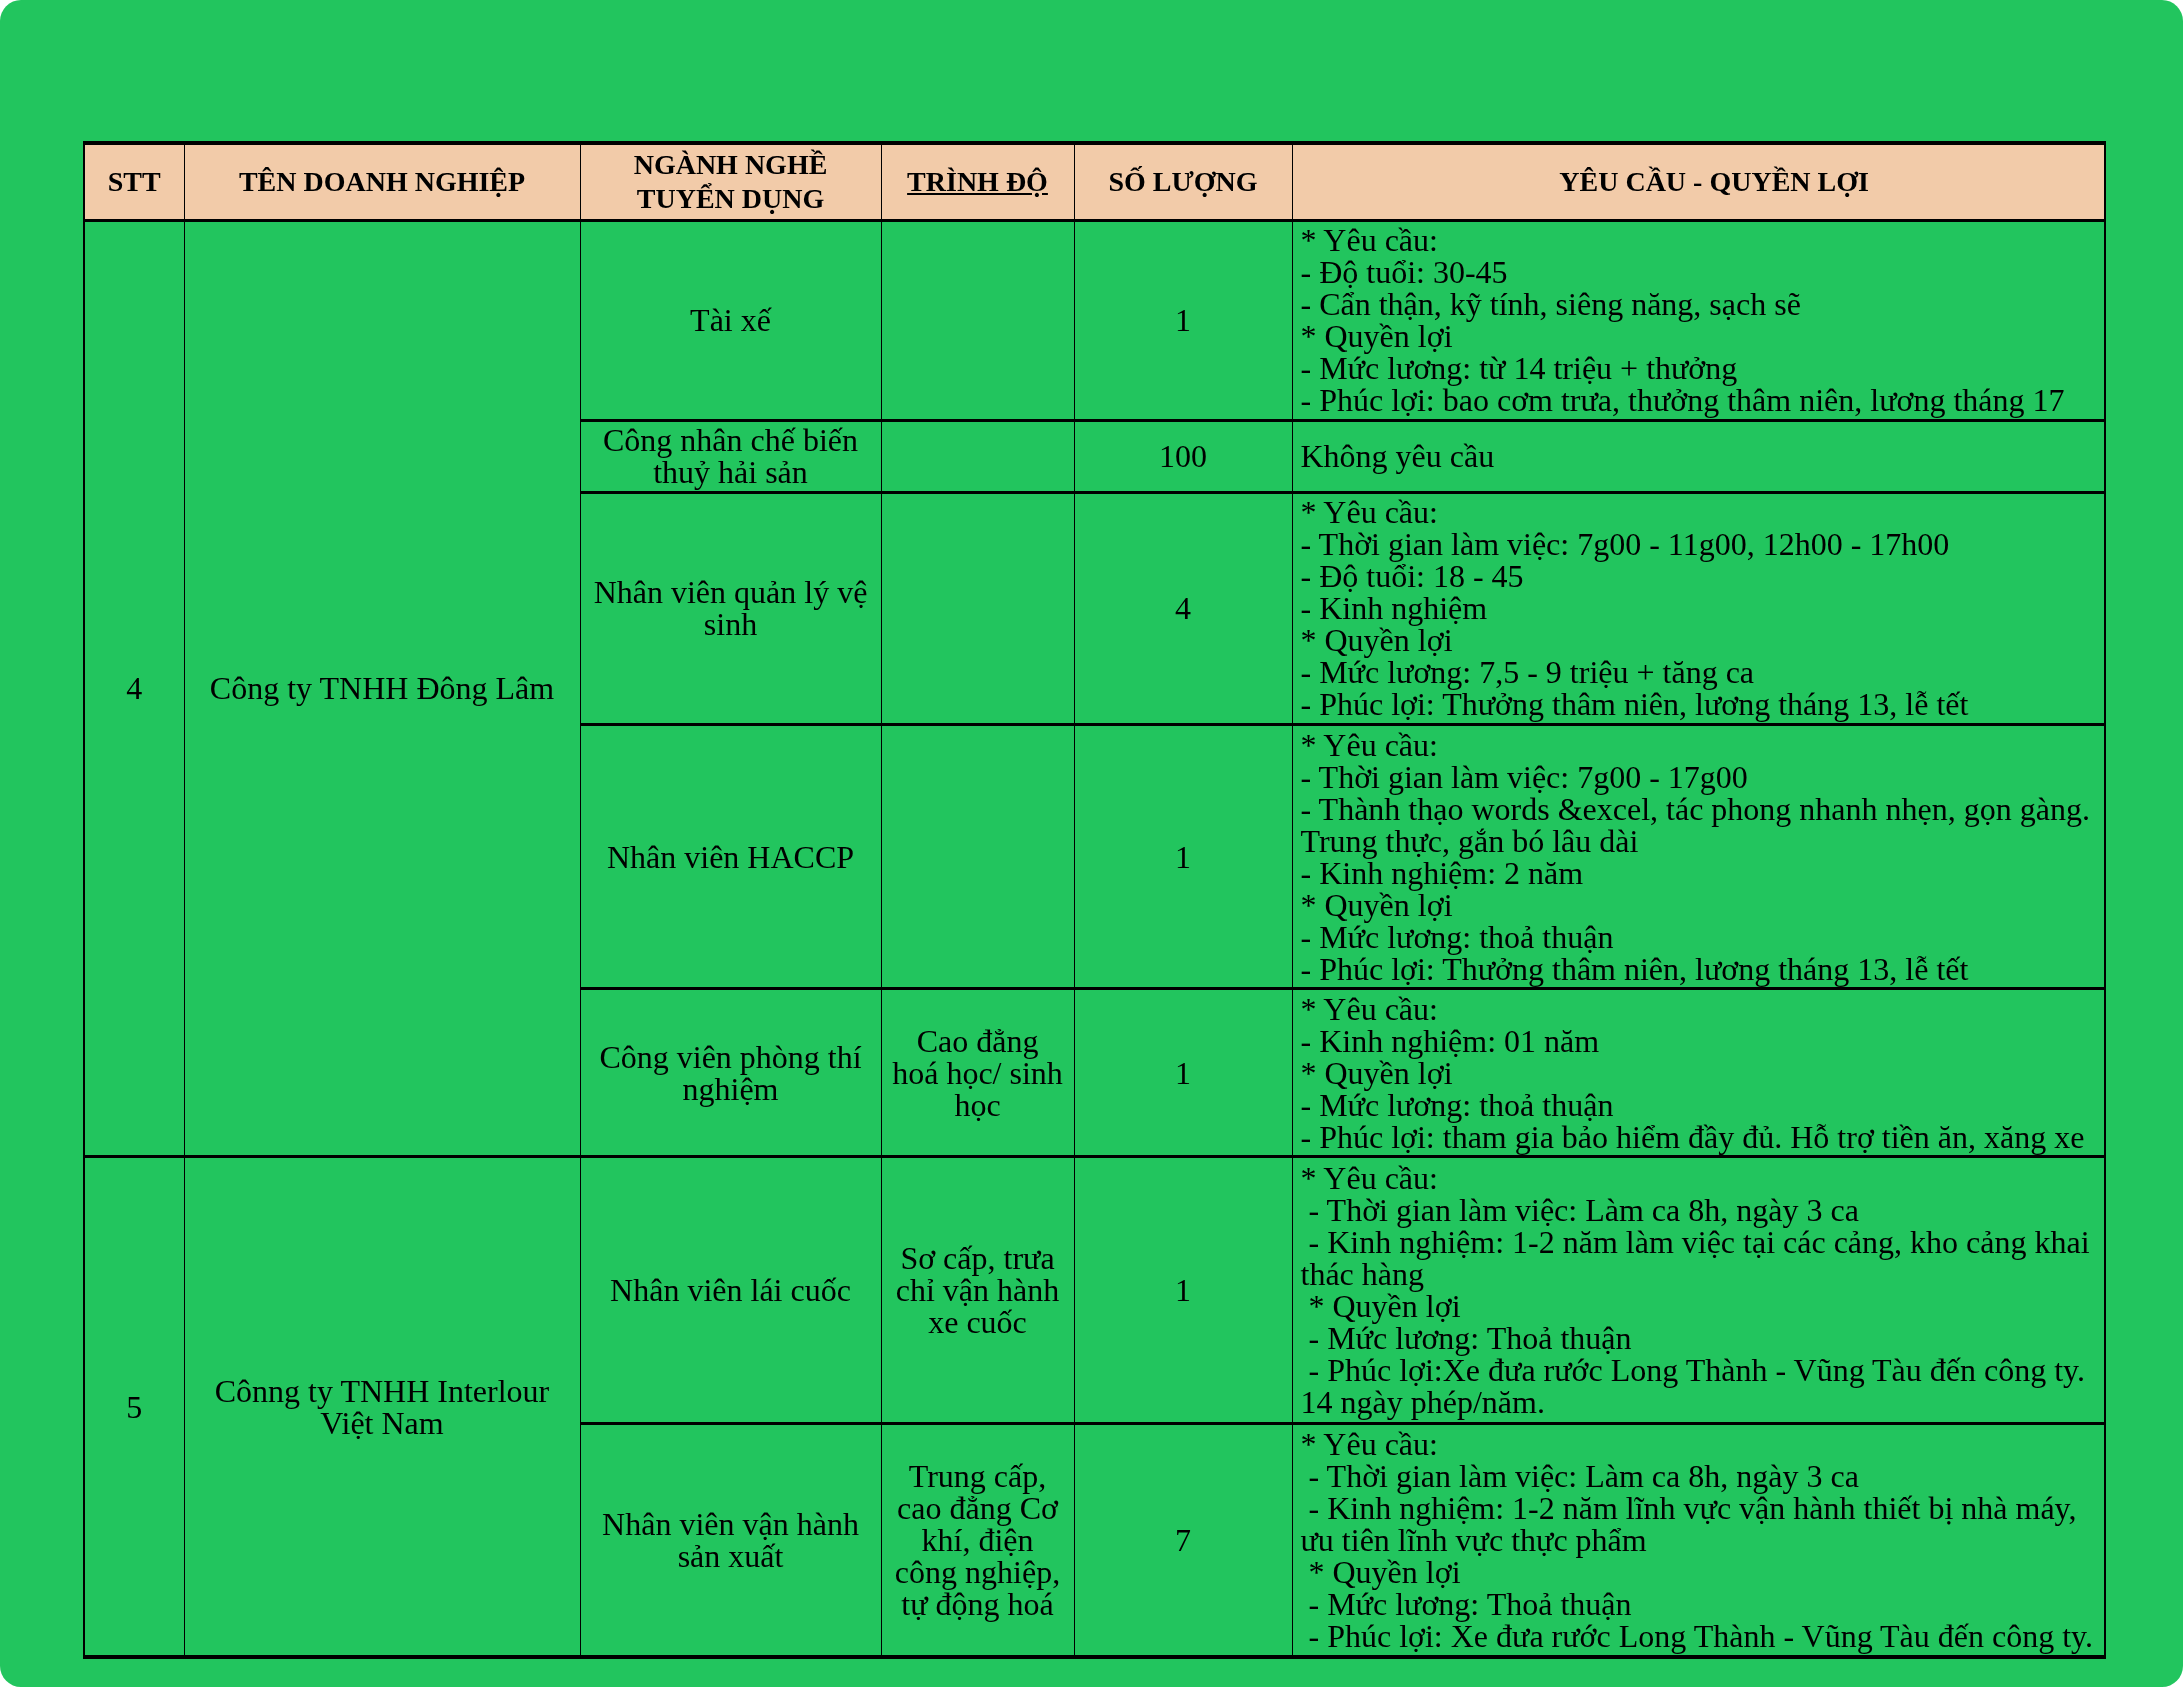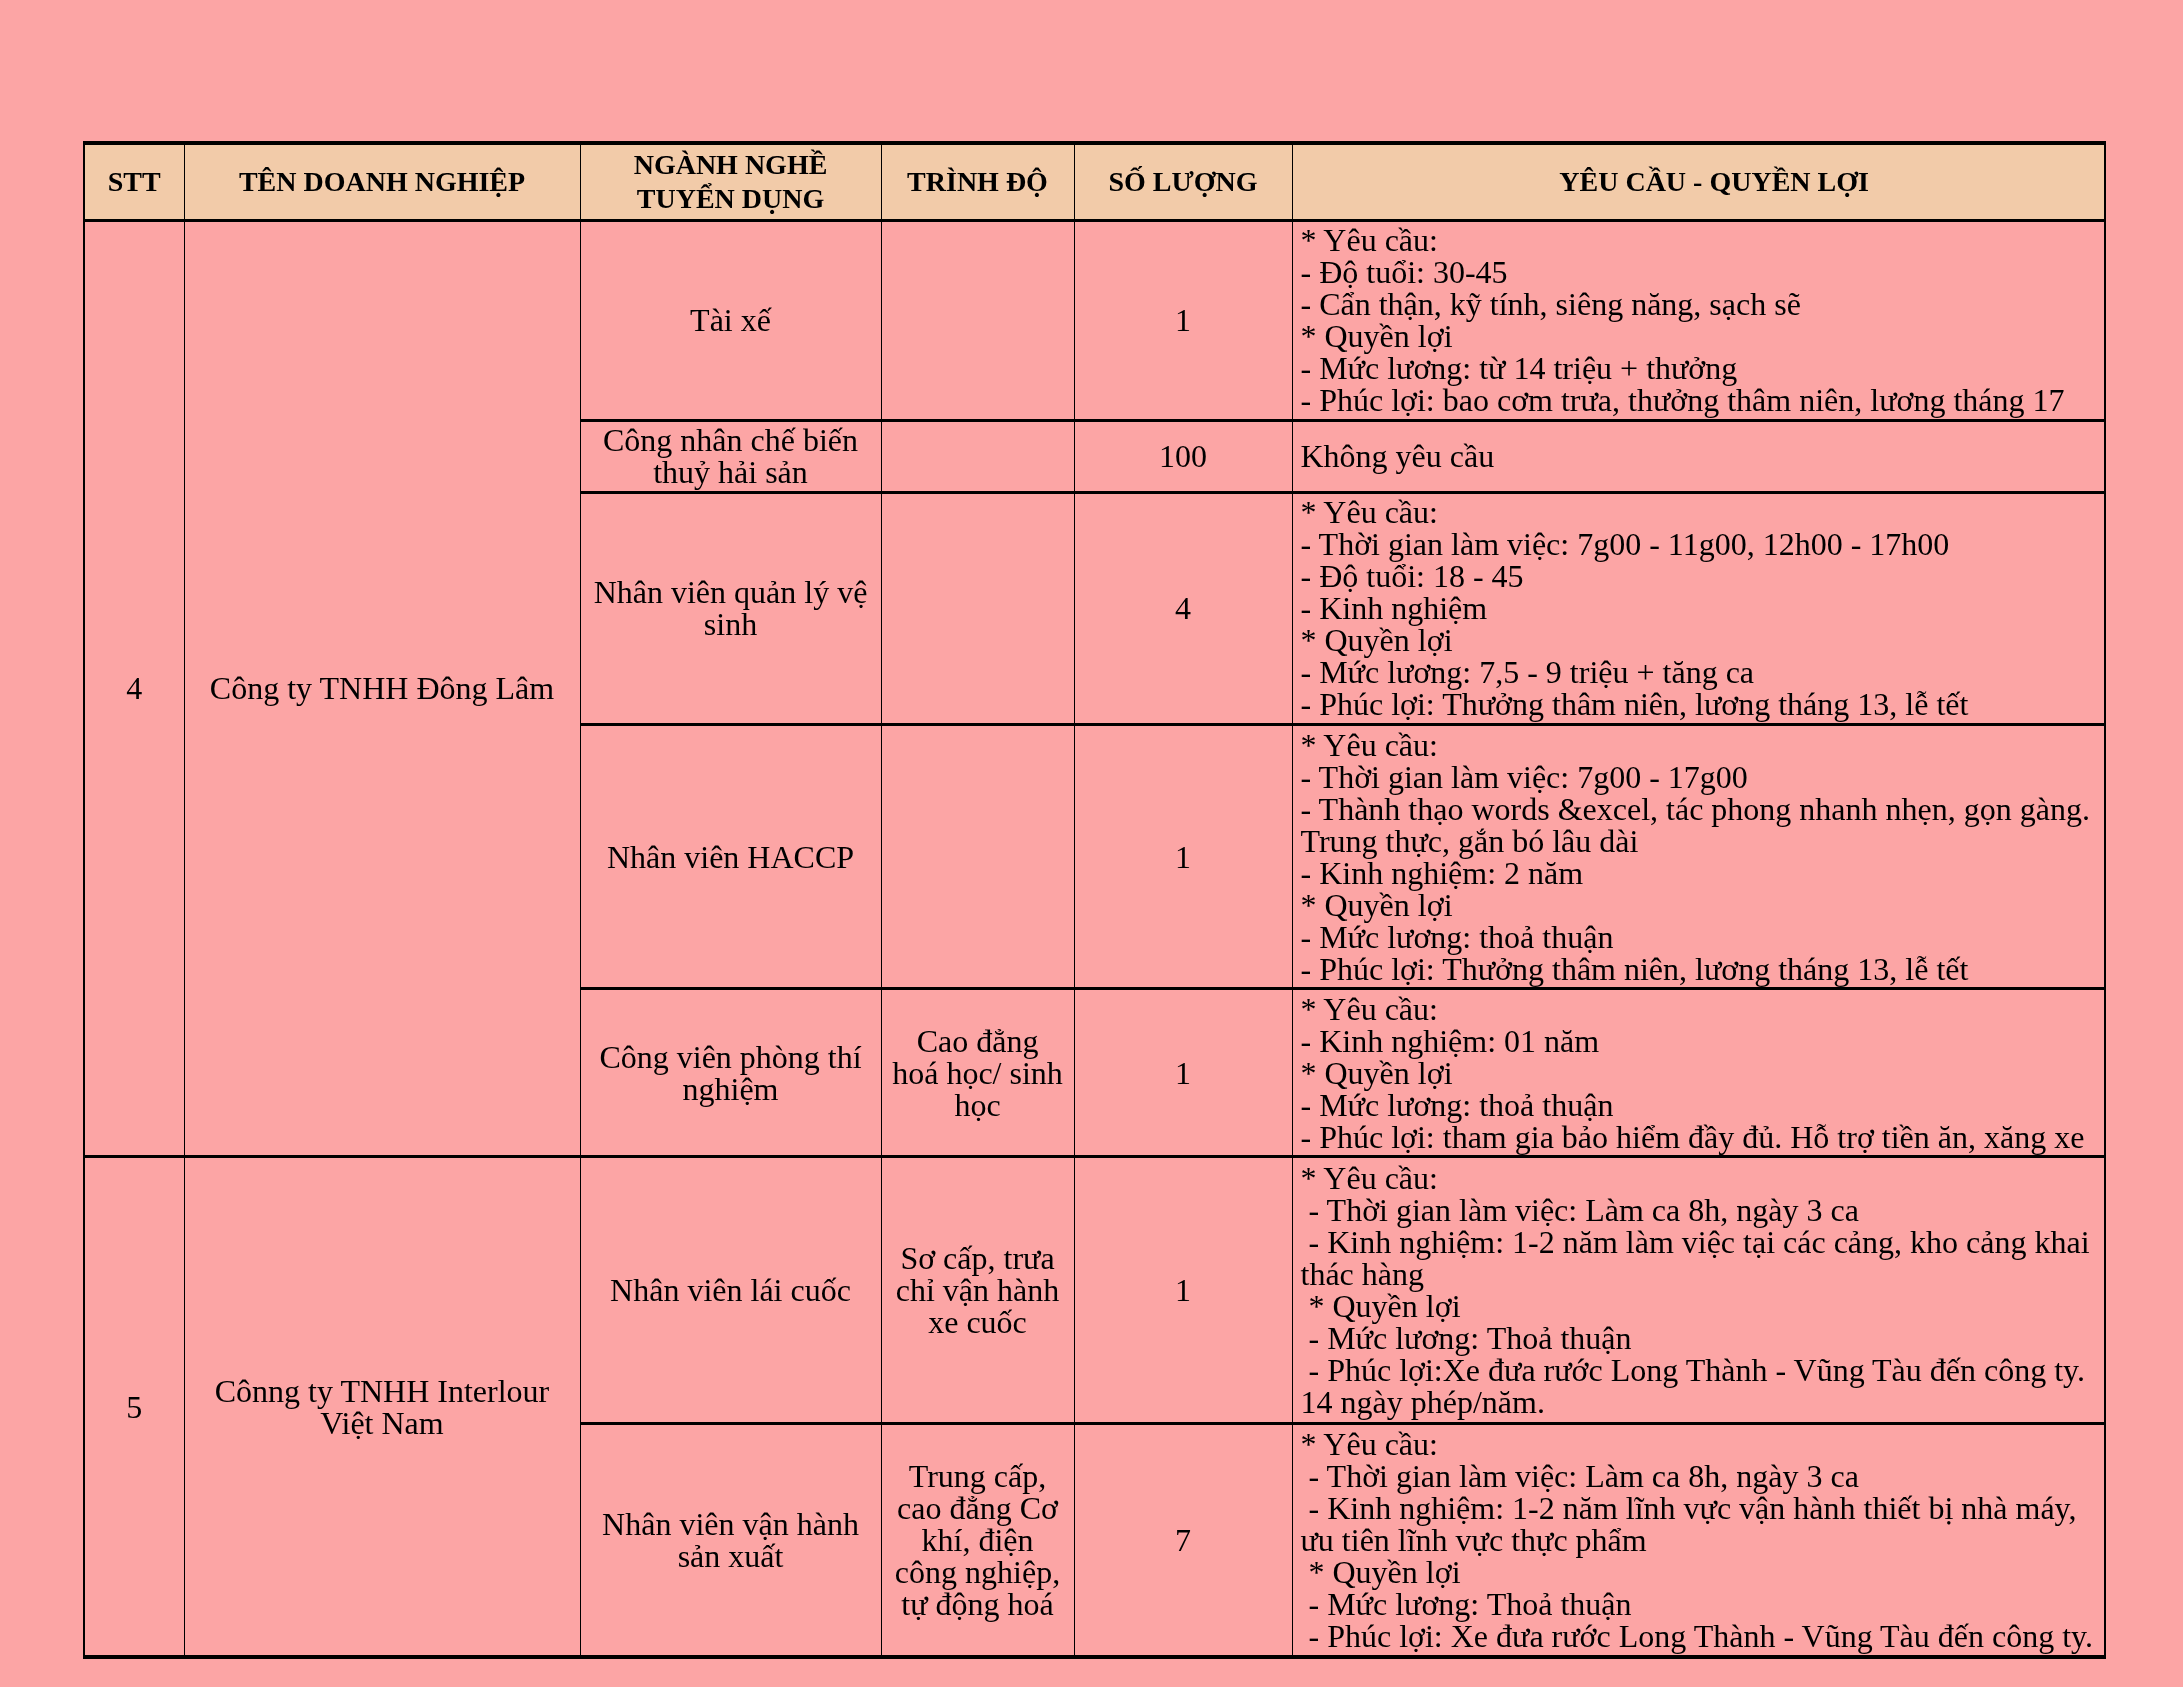--- a/index.html
+++ b/index.html
@@ -1,23 +1,24 @@
 <!DOCTYPE html>
 <html style="font-size:10.6px"><head>
 <meta charset="utf-8">
 <style>
   html, body { margin: 0; padding: 0; }
   .page {
     position: relative;
     width: 2183px;
     height: 1687px;
-    background: #fca5a5;
+    background: #22c55e;
     overflow: hidden;
     font-family: "Liberation Serif", "DejaVu Serif", serif;
     color: #000;
+    border-radius: 21px;
   }
   .sheet { position: absolute; left: 83px; top: 141px; }
   table.jobs {
     border-collapse: collapse;
     table-layout: fixed;
     width: 2021px;
     border: 2px solid #000;
     border-top-width: 4.6px;
     border-bottom-width: 4.6px;
   }
@@ -61,21 +62,21 @@
         <col style="width:218px">
         <col style="width:813px">
       </colgroup>
 
       <tbody>
           <tr style="height:75px">
         <th class="hcell" style="background: rgb(242, 203, 169);">STT</th>
         <th class="hcell" style="background: rgb(242, 203, 169); margin-left: 8px;">TÊN DOANH NGHIỆP</th>
         <th class="hcell" style="background: rgb(242, 203, 169);">NGÀNH NGHỀ
 TUYỂN DỤNG</th>
-        <th class="hcell" style="background: rgb(242, 203, 169);">TRÌNH ĐỘ</th>
+        <th class="hcell" style="background: rgb(242, 203, 169); text-decoration: underline;">TRÌNH ĐỘ</th>
         <th class="hcell" style="background: rgb(242, 203, 169);">SỐ LƯỢNG</th>
         <th class="hcell" style="background: rgb(242, 203, 169); padding-left: 37px;">YÊU CẦU - QUYỀN LỢI</th>
       </tr>
 
       <tr style="height:200px">
         <td class="stt-cell" rowspan="5">4</td>
         <td class="company-cell" rowspan="5">Công ty TNHH Đông Lâm</td>
         <td class="industry-cell">Tài xế</td>
         <td class="degree-cell"></td>
         <td class="qty-cell">1</td>

